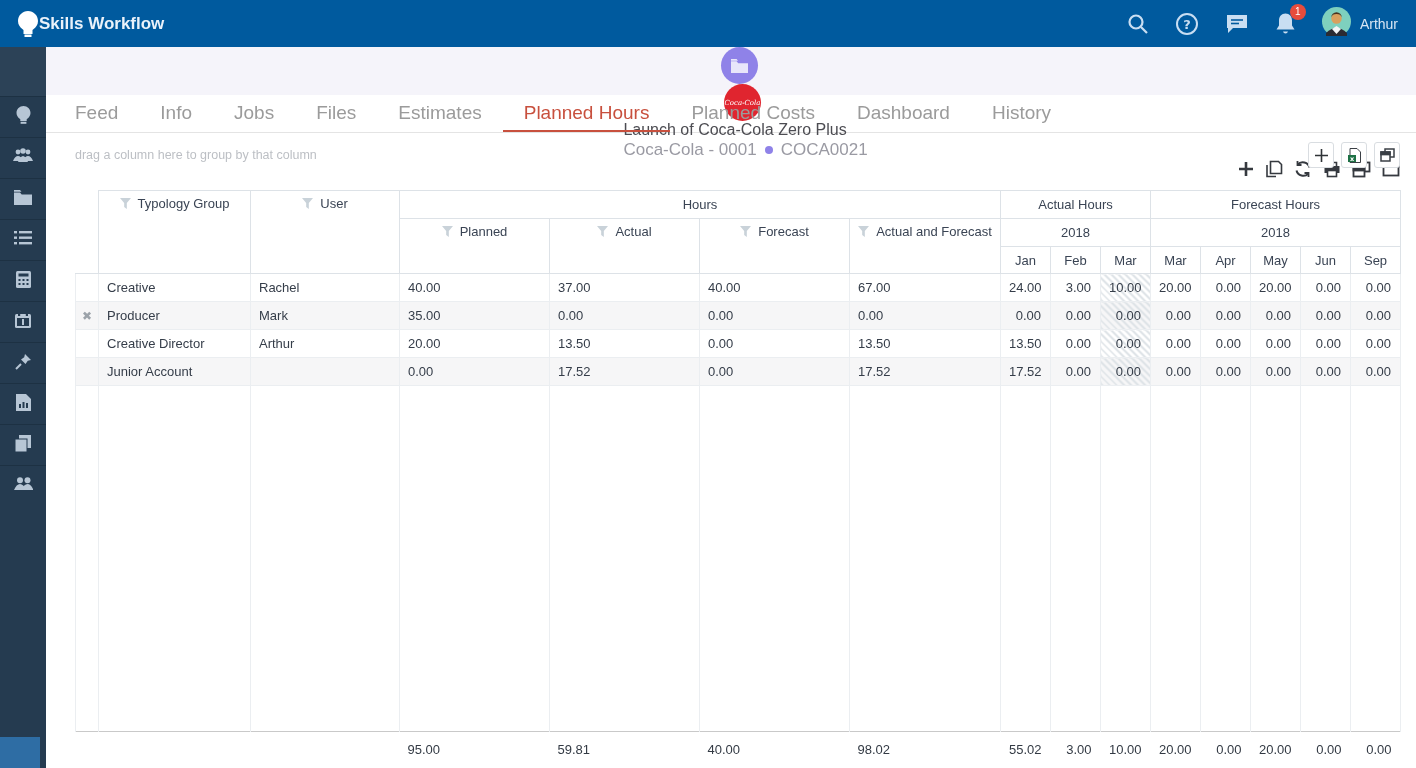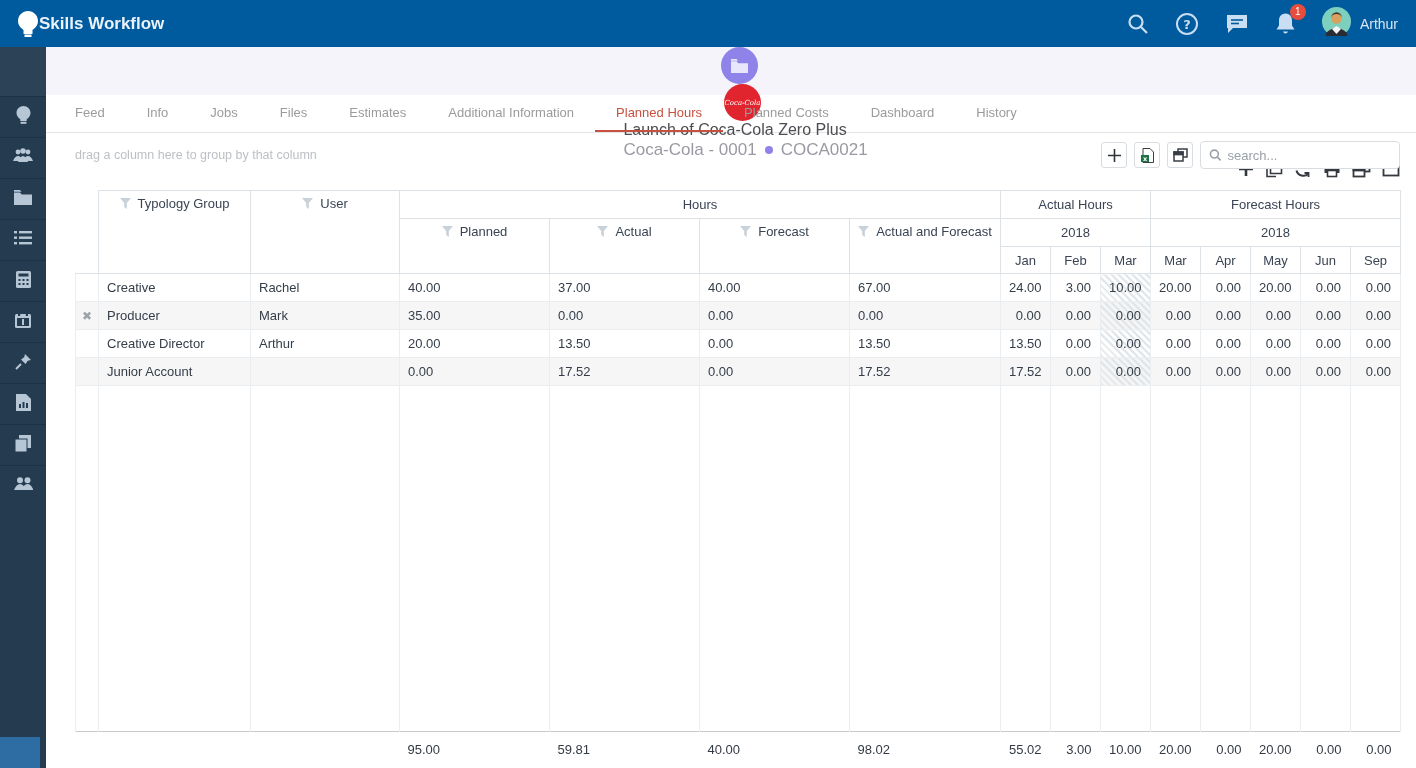--- a/index.html
+++ b/index.html
@@ -35,21 +35,21 @@
   .coke-circle { background:#E0252F; margin-left:7px; color:#fff;
     font-family:"DejaVu Serif", serif; font-style:italic; font-size:7px; overflow:hidden; }
   .ph-text { margin-left:13px; }
   .ph-title { font-size:16px; color:#4C4C52; }
   .ph-sub { font-size:17px; color:#9A9AA3; display:flex; align-items:center; gap:8px; margin-top:1px; }
   .ph-dot { width:8px; height:8px; border-radius:50%; background:#8F82E8; display:inline-block; }
   .ph-actions { margin-left:auto; margin-right:16px; display:flex; align-items:center; gap:11px; }
   .ph-actions .act { cursor:pointer; display:flex; align-items:center; color:#35393F; }
   
   .tabbar { height:38px; border-bottom:1px solid #E4E4E4; display:flex; align-items:stretch; padding-left:8px; }
-  .tab { padding:0 21px; font-size:13px; color:#9B9B9B; display:flex; align-items:center; cursor:pointer;
+  .tab { padding:0 21px; font-size:19px; color:#9B9B9B; display:flex; align-items:center; cursor:pointer;
     border-bottom:2px solid transparent; }
   .tab.active { color:#C8503E; border-bottom-color:#C8503E; }
   
   .toolbar { height:44px; display:flex; align-items:center; padding:0 16px 0 29px; }
   .group-hint { color:#BCBFC4; font-size:12.5px; }
   .tool-right { margin-left:auto; display:flex; align-items:center; gap:7px; }
   .tool-btn { width:26px; height:26px; border:1px solid #D9DDE1; border-radius:3px; background:#fff;
     display:flex; align-items:center; justify-content:center; cursor:pointer; color:#2F3337; }
   .search-box { width:200px; height:28px; border:1px solid #D9DDE1; border-radius:4px; background:#fff;
     display:flex; align-items:center; padding:0 8px; gap:6px; }
@@ -283,21 +283,20 @@
         </span>
     </div>
   </div>
 
   <div class="tabbar">
     <span class="tab">Feed</span>
     <span class="tab">Info</span>
     <span class="tab">Jobs</span>
     <span class="tab">Files</span>
     <span class="tab">Estimates</span>
-    <span class="tab">Additional Information</span>
     <span class="tab active">Planned Hours</span>
     <span class="tab">Planned Costs</span>
     <span class="tab">Dashboard</span>
     <span class="tab">History</span>
   </div>
 
   <div class="toolbar">
     <span class="group-hint">drag a column here to group by that column</span>
     <div class="tool-right">
       <span class="tool-btn">
@@ -311,27 +310,20 @@
             <rect x="0" y="7" width="8" height="7" fill="#1E7145"></rect>
             <text x="4" y="12.6" text-anchor="middle" font-size="6.5" font-family="DejaVu Sans" fill="#fff" font-weight="bold">x</text>
           </svg>
       </span>
       <span class="tool-btn">
         <svg width="15" height="14" viewBox="0 0 15 14" fill="none" stroke="#3A3F45" stroke-width="1.5">
             <rect x="5" y="1" width="9" height="8"></rect>
             <rect x="1" y="4" width="9" height="9" fill="#fff"></rect>
             <rect x="1" y="4" width="9" height="2.6" fill="#3A3F45"></rect>
           </svg>
-      </span>
-      <span class="search-box">
-        <svg width="14" height="14" viewBox="0 0 14 14" fill="none" stroke="#9AA0A6" stroke-width="1.8">
-            <circle cx="6" cy="6" r="4.4"></circle>
-            <line x1="9.4" y1="9.4" x2="13" y2="13"></line>
-          </svg>
-        <input type="text" placeholder="search..." style="">
       </span>
     </div>
   </div>
 
   <div class="grid-wrap">
     <table>
       <colgroup>
         <col style="width:23px">
           <col style="width:152px">
           <col style="width:149px">

